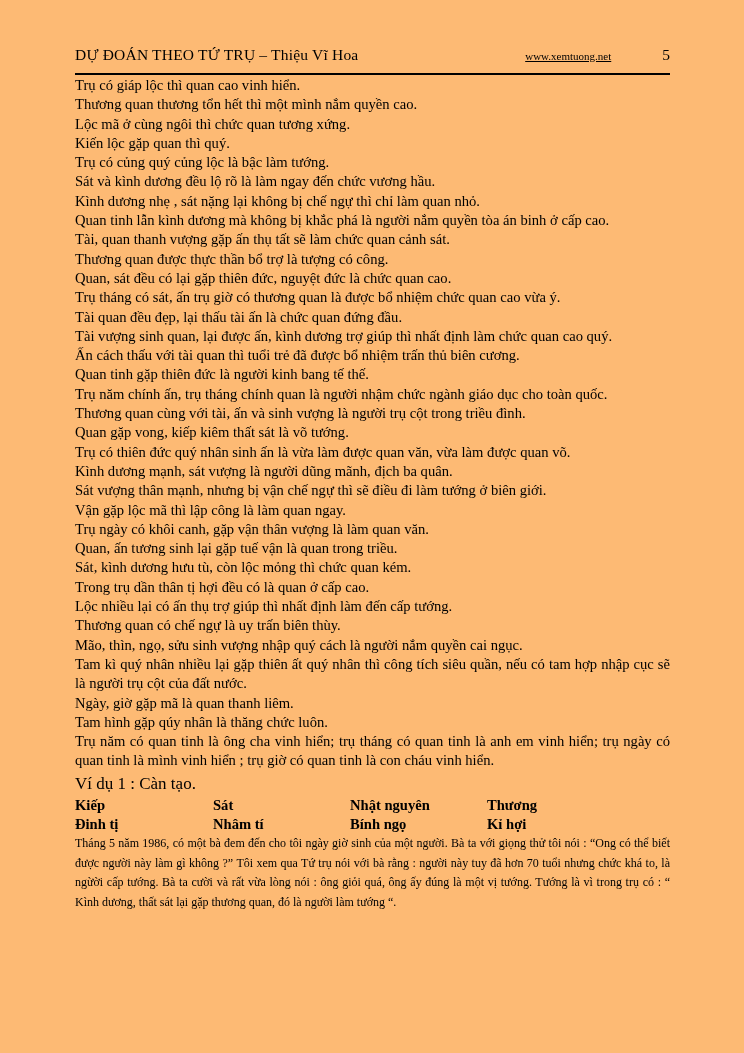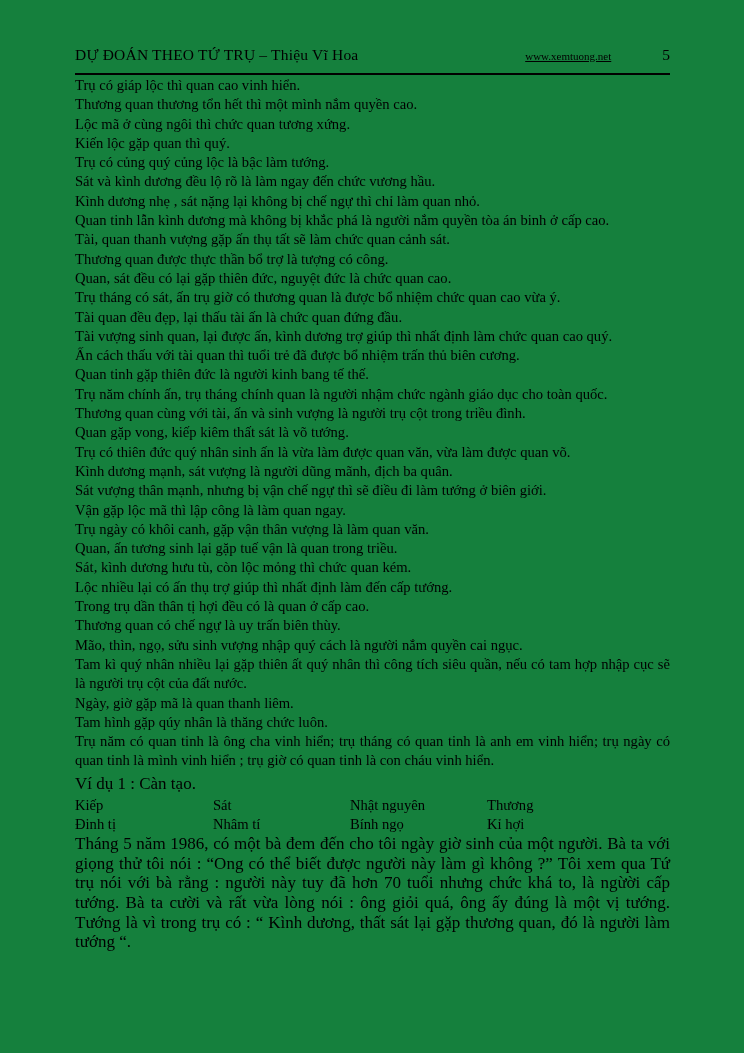--- a/index.html
+++ b/index.html
@@ -5,21 +5,21 @@
   html, body {
     margin: 0;
     padding: 0;
     background: #e8e8e8;
   }
   .page {
     position: relative;
     width: 744px;
     height: 1053px;
     margin: 0 auto;
-    background: #15803d;
+    background: #fdba74;
     color: #000000;
     font-family: "Liberation Serif", "DejaVu Serif", serif;
     box-sizing: border-box;
     padding: 46px 74px 0 75px;
     overflow: hidden;
   }
   .page-header {
     display: flex;
     align-items: baseline;
     border-bottom: 2px solid #000000;
@@ -54,27 +54,28 @@
     margin: 2px 0 1px 0;
     font-size: 17px;
     font-weight: normal;
     line-height: 22px;
   }
   .pillar-table {
     display: grid;
     grid-template-columns: 138px 137px 137px auto;
     font-size: 14.6px;
     line-height: 19.3px;
+    font-weight: bold;
   }
   .pillar-cell {
     white-space: nowrap;
   }
   .story-paragraph {
     margin: 0;
-    font-size: 17px;
+    font-size: 12px;
     line-height: 19.6px;
     text-align: justify;
   }
 </style>
 </head>
 <body>
 
 <div class="page">
 
   <div class="page-header">
@@ -105,22 +106,22 @@
         <p class="rule-line">Trụ năm chính ấn, trụ tháng chính quan là người nhậm chức ngành giáo dục cho toàn quốc.</p>
         <p class="rule-line">Thương quan cùng với tài, ấn và sinh vượng là người trụ cột trong triều đình.</p>
         <p class="rule-line">Quan gặp vong, kiếp kiêm thất sát là võ tướng.</p>
         <p class="rule-line">Trụ có thiên đức quý nhân sinh ấn là vừa làm được quan văn, vừa làm được quan võ.</p>
         <p class="rule-line">Kình dương mạnh, sát vượng là người dũng mãnh, địch ba quân.</p>
         <p class="rule-line">Sát vượng thân mạnh, nhưng bị vận chế ngự thì sẽ điều đi làm tướng ở biên giới.</p>
         <p class="rule-line">Vận gặp lộc mã thì lập công là làm quan ngay.</p>
         <p class="rule-line">Trụ ngày có khôi canh, gặp vận thân vượng là làm quan văn.</p>
         <p class="rule-line">Quan, ấn tương sinh lại gặp tuế vận là quan trong triều.</p>
         <p class="rule-line">Sát, kình dương hưu tù, còn lộc mỏng thì chức quan kém.</p>
+        <p class="rule-line">Trong trụ dần thân tị hợi đều có là quan ở cấp cao.</p>
         <p class="rule-line">Lộc nhiều lại có ấn thụ trợ giúp thì nhất định làm đến cấp tướng.</p>
-        <p class="rule-line">Trong trụ dần thân tị hợi đều có là quan ở cấp cao.</p>
         <p class="rule-line">Thương quan có chế ngự là uy trấn biên thùy.</p>
         <p class="rule-line">Mão, thìn, ngọ, sửu sinh vượng nhập quý cách là người nắm quyền cai ngục.</p>
         <p class="rule-line">Tam kì quý nhân nhiều lại gặp thiên ất quý nhân thì công tích siêu quần, nếu có tam hợp nhập cục sẽ là người trụ cột của đất nước.</p>
         <p class="rule-line">Ngày, giờ gặp mã là quan thanh liêm.</p>
         <p class="rule-line">Tam hình gặp qúy nhân là thăng chức luôn.</p>
         <p class="rule-line">Trụ năm có quan tinh là ông cha vinh hiển; trụ tháng có quan tinh là anh em vinh hiển; trụ ngày có quan tinh là mình vinh hiển ; trụ giờ có quan tinh là con cháu vinh hiển.</p>
       </div>
 
     <h2 class="example-heading">Ví dụ 1 : Càn tạo.</h2>
 

